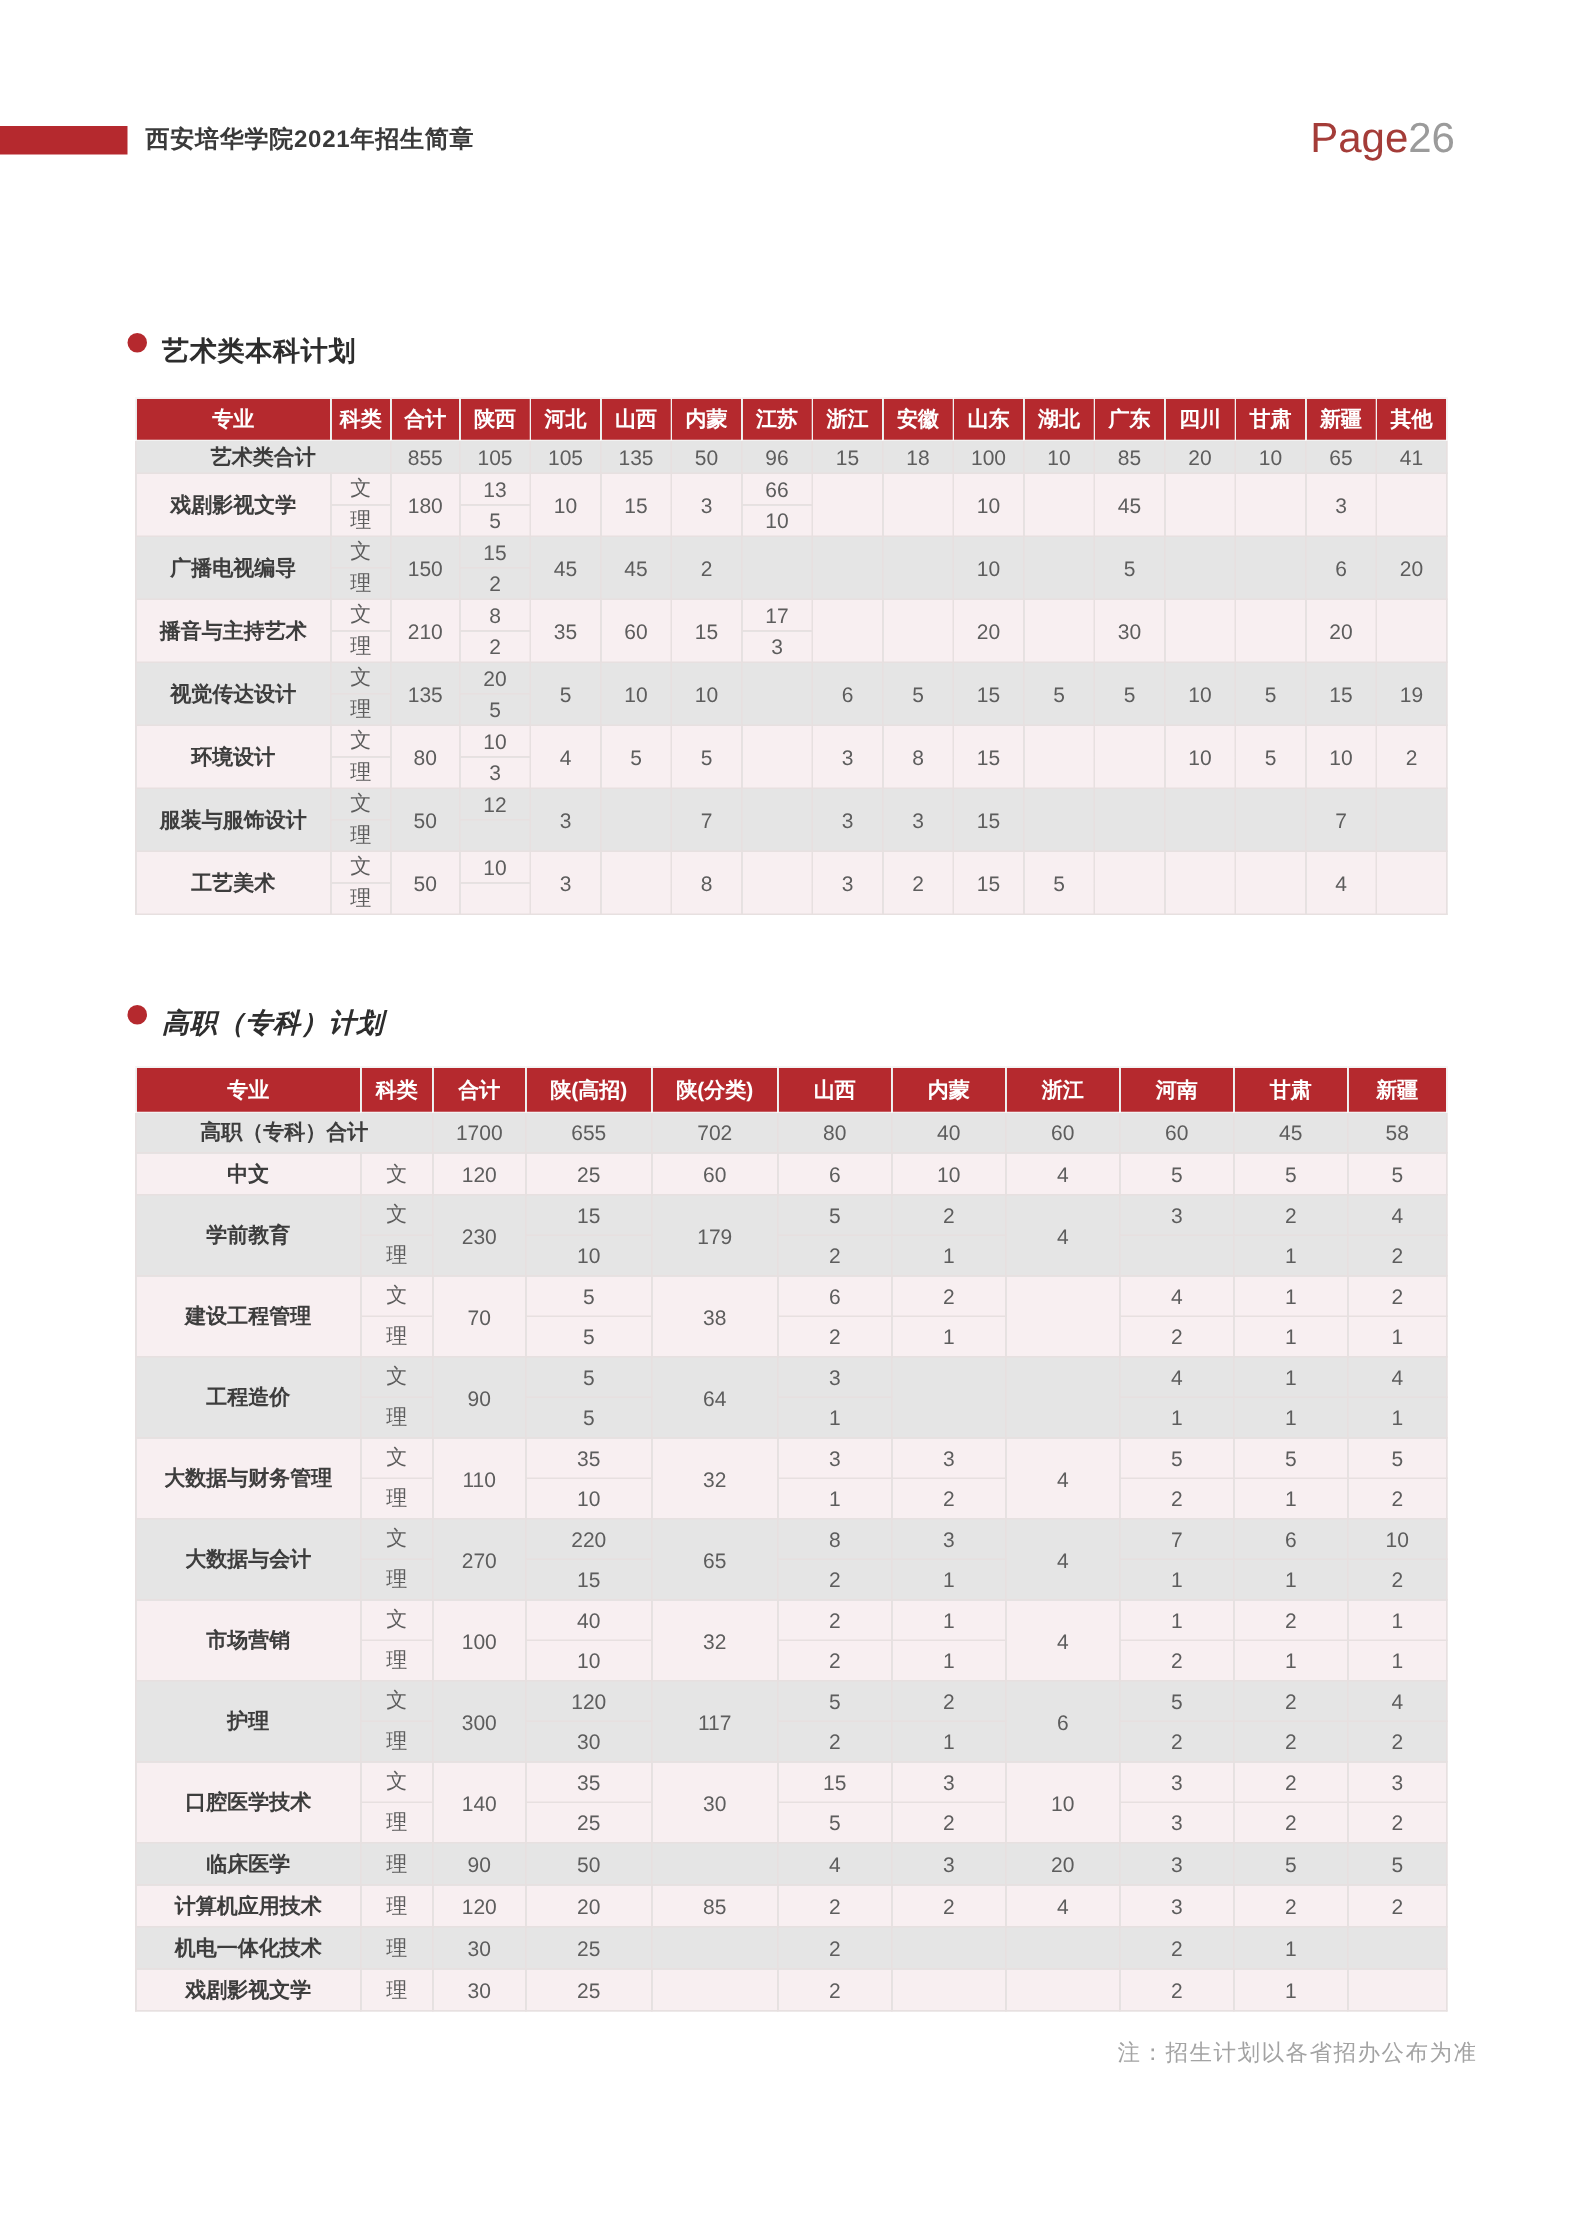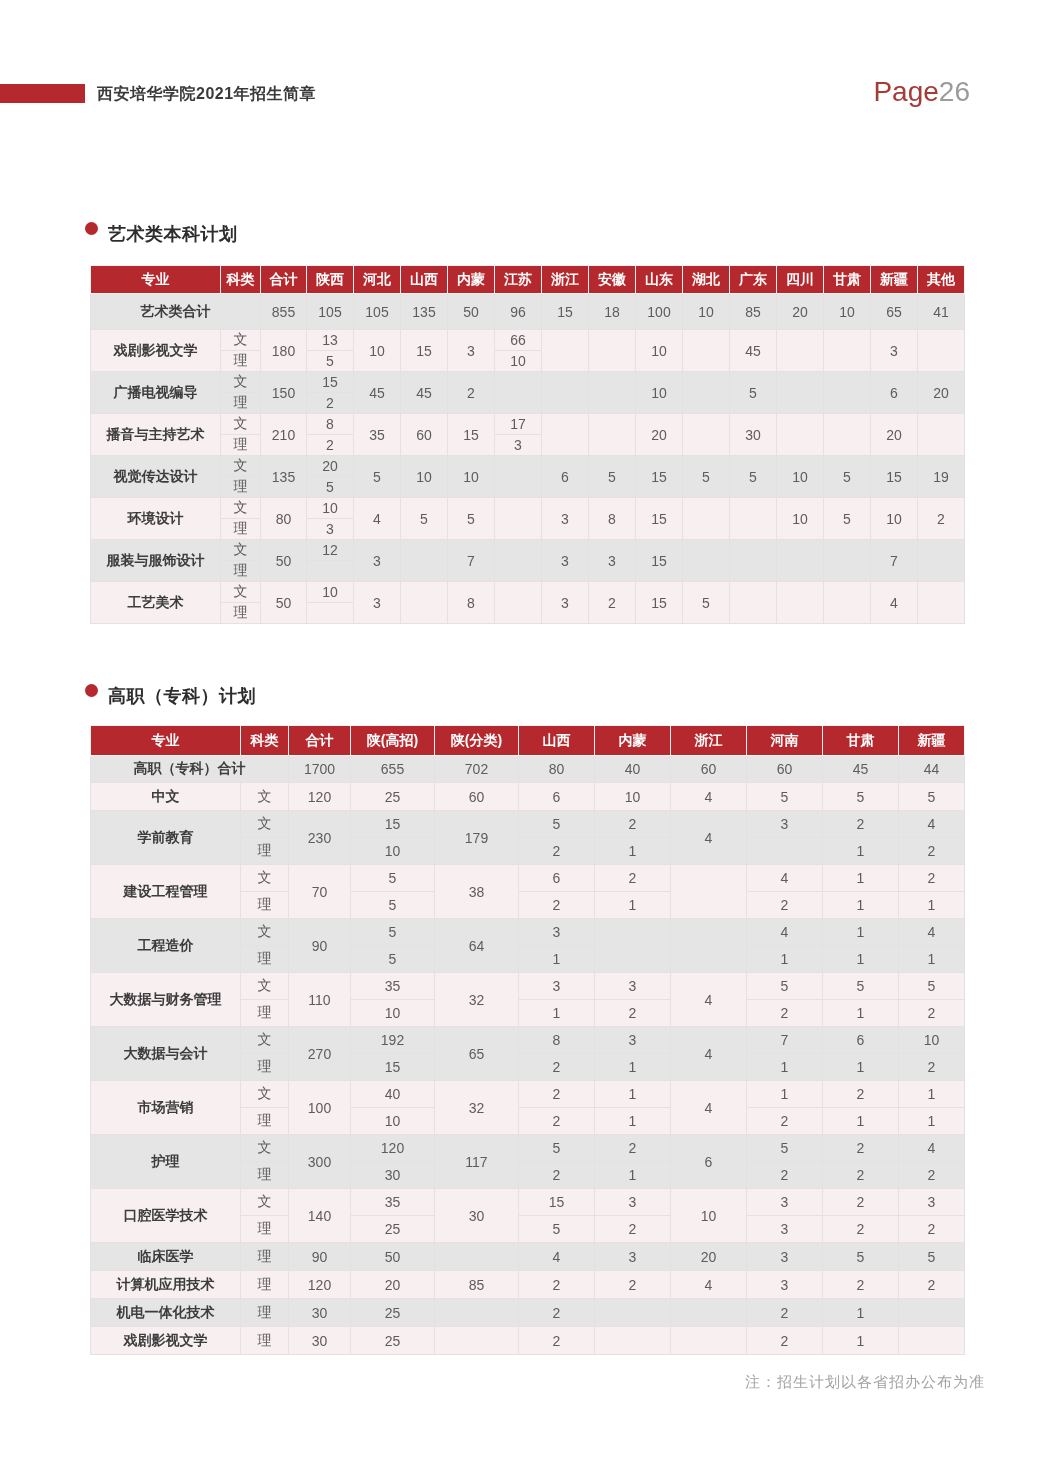--- a/index.html
+++ b/index.html
@@ -12,38 +12,38 @@
   .hdr { position:relative; margin-top:84px; height:20px;text-align:right; }
   .hdr-bar { position:absolute; left:0; top:0; width:85px; height:19px; background:var(--red,#b5292e); }
   .hdr-title { position:absolute; left:97px; top:0; line-height:19px; font-size:16px; font-weight:bold; color:#3a3a3a; letter-spacing:.5px; }
   .pageno { position:absolute; right:79px; top:-8px; font-size:28px; font-weight:normal; color:#a43c38; }
   .pageno .num { color:var(--pgray,#9b9b9b); }
   
   .section { display:flex; align-items:flex-start; margin-left:85px; height:20px; }
   .bullet { width:13px; height:13px; border-radius:50%; background:var(--red,#b5292e); margin-right:10px; flex:0 0 auto; }
   .section-title { font-size:18px; font-weight:bold; color:#2d2d2d; letter-spacing:.5px; }
   .sec1 { margin-top:118px; }
-  .sec2 { margin-top:60px; }
+  .sec2 { margin-top:60px;font-style:italic; }
   
   table { border-collapse:collapse; table-layout:fixed; margin-left:90px; background:#e5e5e5; }
   #art-table { margin-top:23px; width:874px; }
   #voc-table { margin-top:21px; width:874px; }
   th {
     background:var(--red,#b5292e); color:#fff; font-size:14px; font-weight:bold;
     border:1px solid rgba(255,255,255,.5); text-align:center; vertical-align:middle; overflow:hidden;
   }
   td {
     border:1px solid var(--border,#e7e0e0); text-align:center; vertical-align:middle;
     font-size:14px; color:var(--num,#5d5d5d); overflow:hidden;
   }
   td.major { color:var(--dark,#3d3d3d); font-weight:bold; }
   tr.pink td { background:var(--pink,#f8eff1); }
   
   #art-table thead tr { height:28px; }
-  #art-table tr.total { height:36px; }
+  #art-table tr.total { height:22px; }
   #art-table tbody tr.sub { height:21px; }
   #voc-table thead tr { height:30px; }
   #voc-table tr.total { height:27px; }
   #voc-table tbody tr.sub { height:27px; }
   #voc-table tbody tr.single { height:28px;border-radius:10px; }
   
   .note { width:896px; margin-left:89px; margin-top:18px; text-align:right; font-size:15px; color:var(--ngray,#a3a3a3); letter-spacing:1px; }
 </style>
 </head>
 <body>
@@ -323,21 +323,21 @@
       <tr class="total">
         <td colspan="2" class="major">高职（专科）合计</td>
         <td>1700</td>
         <td>655</td>
         <td>702</td>
         <td>80</td>
         <td>40</td>
         <td>60</td>
         <td>60</td>
         <td>45</td>
-        <td>44</td>
+        <td>58</td>
       </tr>
       <tr class="single pink">
         <td class="major">中文</td>
         <td>文</td>
         <td>120</td>
         <td>25</td>
         <td>60</td>
         <td>6</td>
         <td>10</td>
         <td>4</td>
@@ -429,21 +429,21 @@
         <td>1</td>
         <td>2</td>
         <td>2</td>
         <td>1</td>
         <td>2</td>
       </tr>
       <tr class="sub">
         <td rowspan="2" class="major">大数据与会计</td>
         <td>文</td>
         <td rowspan="2">270</td>
-        <td>192</td>
+        <td>220</td>
         <td rowspan="2">65</td>
         <td>8</td>
         <td>3</td>
         <td rowspan="2">4</td>
         <td>7</td>
         <td>6</td>
         <td>10</td>
       </tr>
       <tr class="sub">
         <td>理</td>

